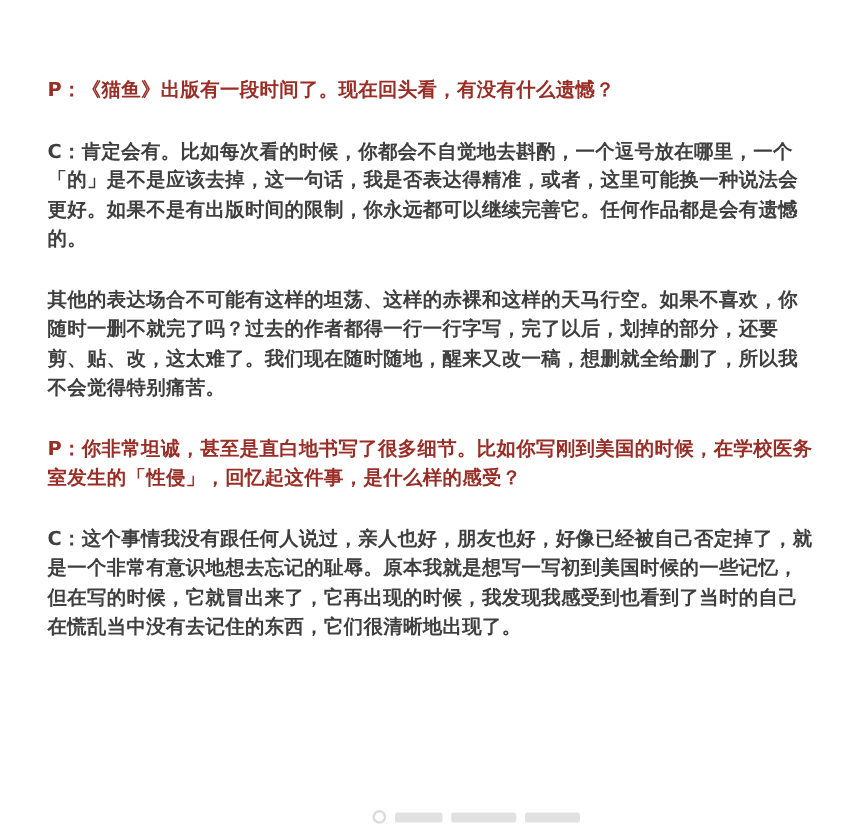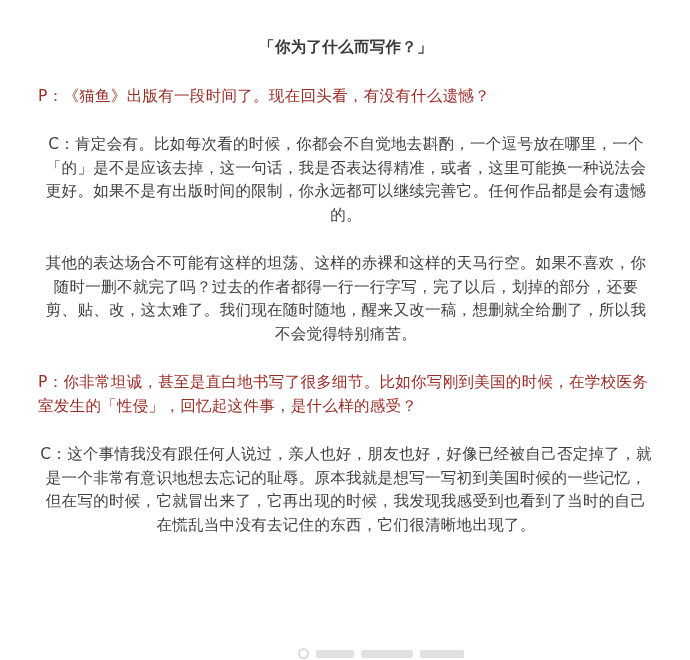--- a/index.html
+++ b/index.html
@@ -29,27 +29,27 @@
     font-size: 15.5px;
     line-height: 23.5px;
     font-weight: 700;
     color: var(--title-color);
     letter-spacing: 0.3px;
   }
   .para {
     margin: 25px 0 0 0;
     font-size: 15.5px;
     line-height: 23.5px;
-    font-weight: 400;
+    font-weight: 700;
     letter-spacing: 0.3px;
     text-align: left;
     word-break: break-all;
     overflow-wrap: anywhere;
   }
-  .para.answer { color: var(--body-color); text-align: center; }
+  .para.answer { color: var(--body-color); }
   .para.question { color: var(--question-color); }
 
   
   .watermark {
     position: absolute;
     left: 298px;
     top: 647px;
     height: 13px;
     display: flex;
     align-items: center;
@@ -71,21 +71,20 @@
     border-radius: 2px;
   }
   .wm-b1 { width: 38px; }
   .wm-b2 { width: 52px; }
   .wm-b3 { width: 44px; }
 </style>
 </head>
 <body>
 
 <div class="page">
-  <h1 class="title">「你为了什么而写作？」</h1>
 
   <div id="qa-container">
       <p class="para question">P：《猫鱼》出版有一段时间了。现在回头看，有没有什么遗憾？</p>
       <p class="para answer">C：肯定会有。比如每次看的时候，你都会不自觉地去斟酌，一个逗号放在哪里，一个「的」是不是应该去掉，这一句话，我是否表达得精准，或者，这里可能换一种说法会更好。如果不是有出版时间的限制，你永远都可以继续完善它。任何作品都是会有遗憾的。</p>
       <p class="para answer">其他的表达场合不可能有这样的坦荡、这样的赤裸和这样的天马行空。如果不喜欢，你随时一删不就完了吗？过去的作者都得一行一行字写，完了以后，划掉的部分，还要剪、贴、改，这太难了。我们现在随时随地，醒来又改一稿，想删就全给删了，所以我不会觉得特别痛苦。</p>
       <p class="para question">P：你非常坦诚，甚至是直白地书写了很多细节。比如你写刚到美国的时候，在学校医务室发生的「性侵」，回忆起这件事，是什么样的感受？</p>
       <p class="para answer">C：这个事情我没有跟任何人说过，亲人也好，朋友也好，好像已经被自己否定掉了，就是一个非常有意识地想去忘记的耻辱。原本我就是想写一写初到美国时候的一些记忆，但在写的时候，它就冒出来了，它再出现的时候，我发现我感受到也看到了当时的自己在慌乱当中没有去记住的东西，它们很清晰地出现了。</p>
     </div>
 </div>
 

